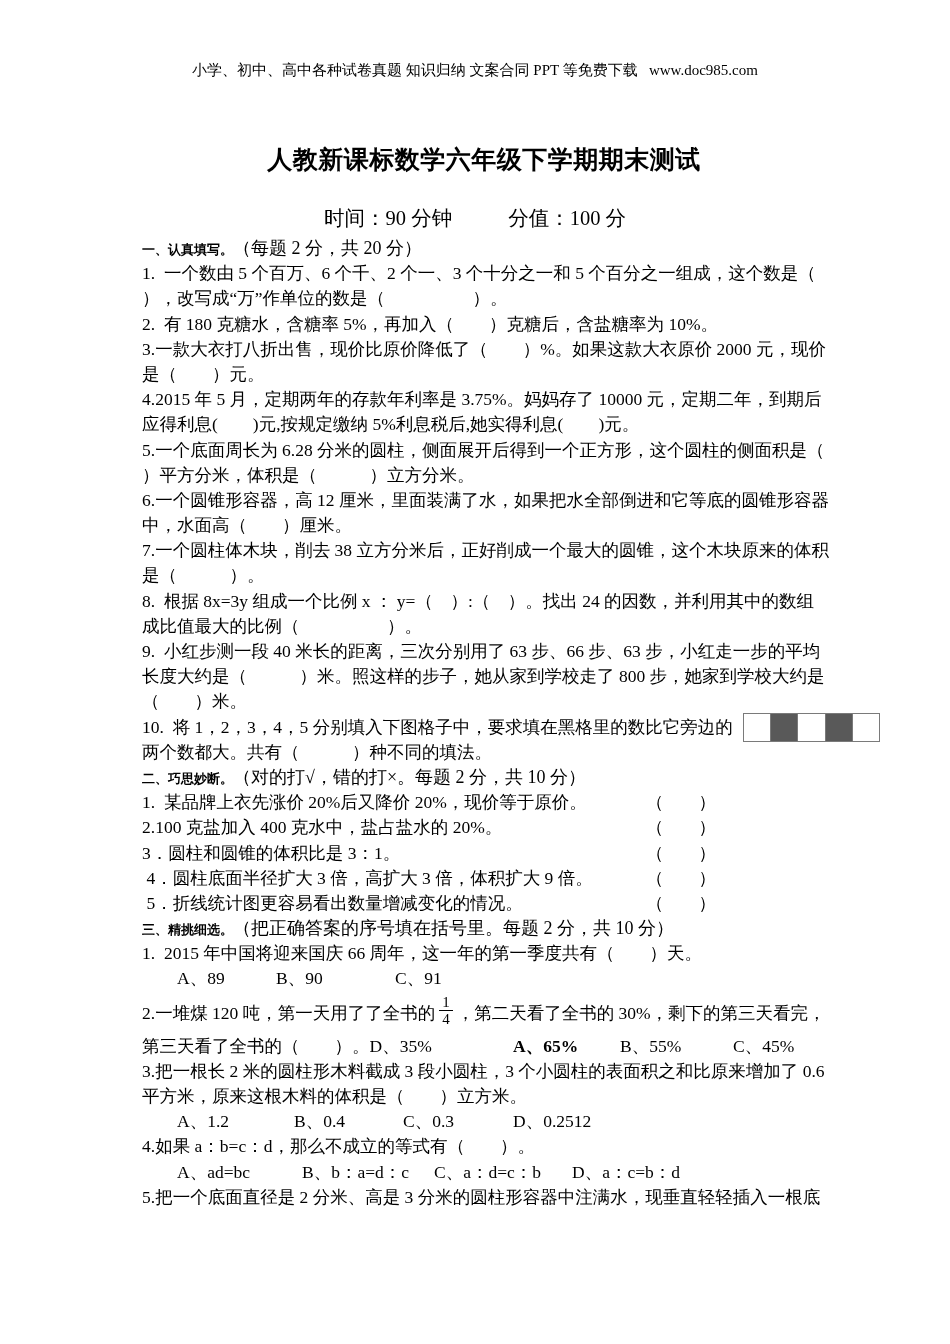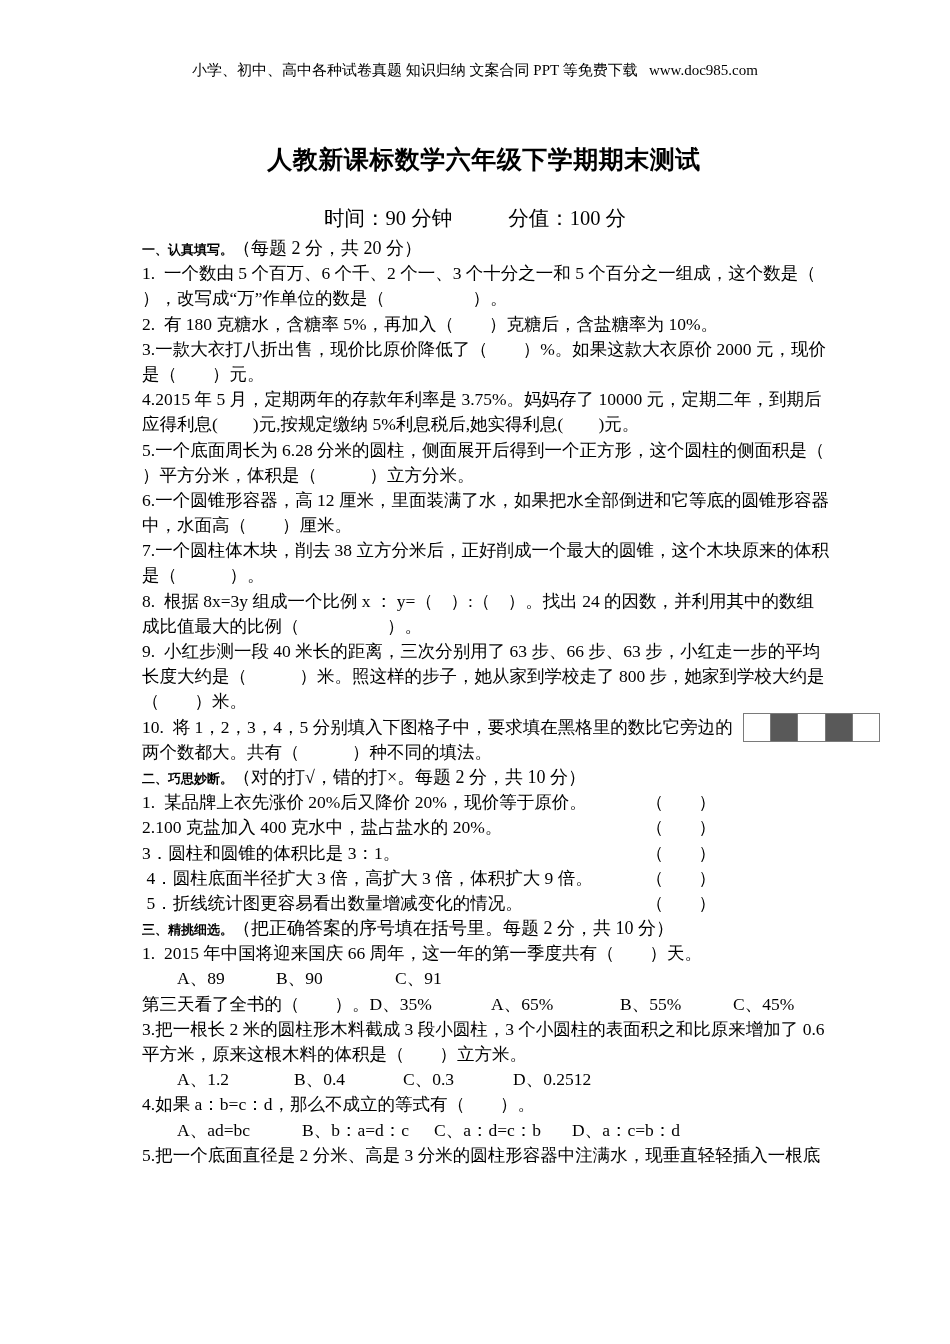--- a/index.html
+++ b/index.html
@@ -45,21 +45,21 @@
     font-weight:bold; font-size:13px;
     font-family:"Liberation Sans", sans-serif;
   }
   .sec-note { font-size:18px; }
   .judge-paren { position:absolute; left:504px; top:0; }
   .opt { position:absolute; top:0; }
   .opts-q1 .opt:nth-of-type(1){ left:35px; }
   .opts-q1 .opt:nth-of-type(2){ left:134px; }
   .opts-q1 .opt:nth-of-type(3){ left:253px; }
   .opts-q2 .opt:nth-of-type(1){ left:262px; }
-  .opts-q2 .opt:nth-of-type(2){ left:349px; }
+  .opts-q2 .opt:nth-of-type(2){ left:371px;font-weight:bold; }
   .opts-q2 .opt:nth-of-type(3){ left:478px; }
   .opts-q2 .opt:nth-of-type(4){ left:591px; }
   .opts-q3 .opt:nth-of-type(1){ left:35px; }
   .opts-q3 .opt:nth-of-type(2){ left:152px; }
   .opts-q3 .opt:nth-of-type(3){ left:261px;text-align:right; }
   .opts-q3 .opt:nth-of-type(4){ left:371px; }
   .opts-q4 .opt:nth-of-type(1){ left:35px;font-family:Liberation Serif, serif; }
   .opts-q4 .opt:nth-of-type(2){ left:160px; }
   .opts-q4 .opt:nth-of-type(3){ left:292px; }
   .opts-q4 .opt:nth-of-type(4){ left:430px; }
@@ -119,20 +119,21 @@
     <div class="line"><span class="sec-head">二、巧思妙断。</span><span class="sec-note">（对的打√，错的打×。每题 2 分，共 10 分）</span></div>
     <div class="line"><span>1.  某品牌上衣先涨价 20%后又降价 20%，现价等于原价。</span><span class="judge-paren">（　　）</span></div>
     <div class="line"><span>2.100 克盐加入 400 克水中，盐占盐水的 20%。</span><span class="judge-paren">（　　）</span></div>
     <div class="line"><span>3．圆柱和圆锥的体积比是 3：1。</span><span class="judge-paren">（　　）</span></div>
     <div class="line"><span> 4．圆柱底面半径扩大 3 倍，高扩大 3 倍，体积扩大 9 倍。</span><span class="judge-paren">（　　）</span></div>
     <div class="line"><span> 5．折线统计图更容易看出数量增减变化的情况。</span><span class="judge-paren">（　　）</span></div>
 
     <div class="line"><span class="sec-head">三、精挑细选。</span><span class="sec-note">（把正确答案的序号填在括号里。每题 2 分，共 10 分）</span></div>
     <div class="line">1.  2015 年中国将迎来国庆 66 周年，这一年的第一季度共有（　　）天。</div>
     <div class="line opts-q1"><span class="opt">A、89</span><span class="opt">B、90</span><span class="opt">C、91</span></div>
+    <div class="line tall"><span>2.一堆煤 120 吨，第一天用了了全书的</span><span class="frac"><span class="frac-num">1</span><span class="frac-den">4</span></span><span>，第二天看了全书的 30%，剩下的第三天看完，</span></div>
     <div class="line opts-q2"><span>第三天看了全书的（　　）。</span><span class="opt">A、65%</span><span class="opt">B、55%</span><span class="opt">C、45%</span><span class="opt">D、35%</span></div>
     <div class="line">3.把一根长 2 米的圆柱形木料截成 3 段小圆柱，3 个小圆柱的表面积之和比原来增加了 0.6</div>
     <div class="line">平方米，原来这根木料的体积是（　　）立方米。</div>
     <div class="line opts-q3"><span class="opt">A、1.2</span><span class="opt">B、0.4</span><span class="opt">C、0.3</span><span class="opt">D、0.2512</span></div>
     <div class="line">4.如果 a：b=c：d，那么不成立的等式有（　　）。</div>
     <div class="line opts-q4"><span class="opt">A、ad=bc</span><span class="opt">B、b：a=d：c</span><span class="opt">C、a：d=c：b</span><span class="opt">D、a：c=b：d</span></div>
     <div class="line">5.把一个底面直径是 2 分米、高是 3 分米的圆柱形容器中注满水，现垂直轻轻插入一根底</div>
 
   </div>
 </div>

